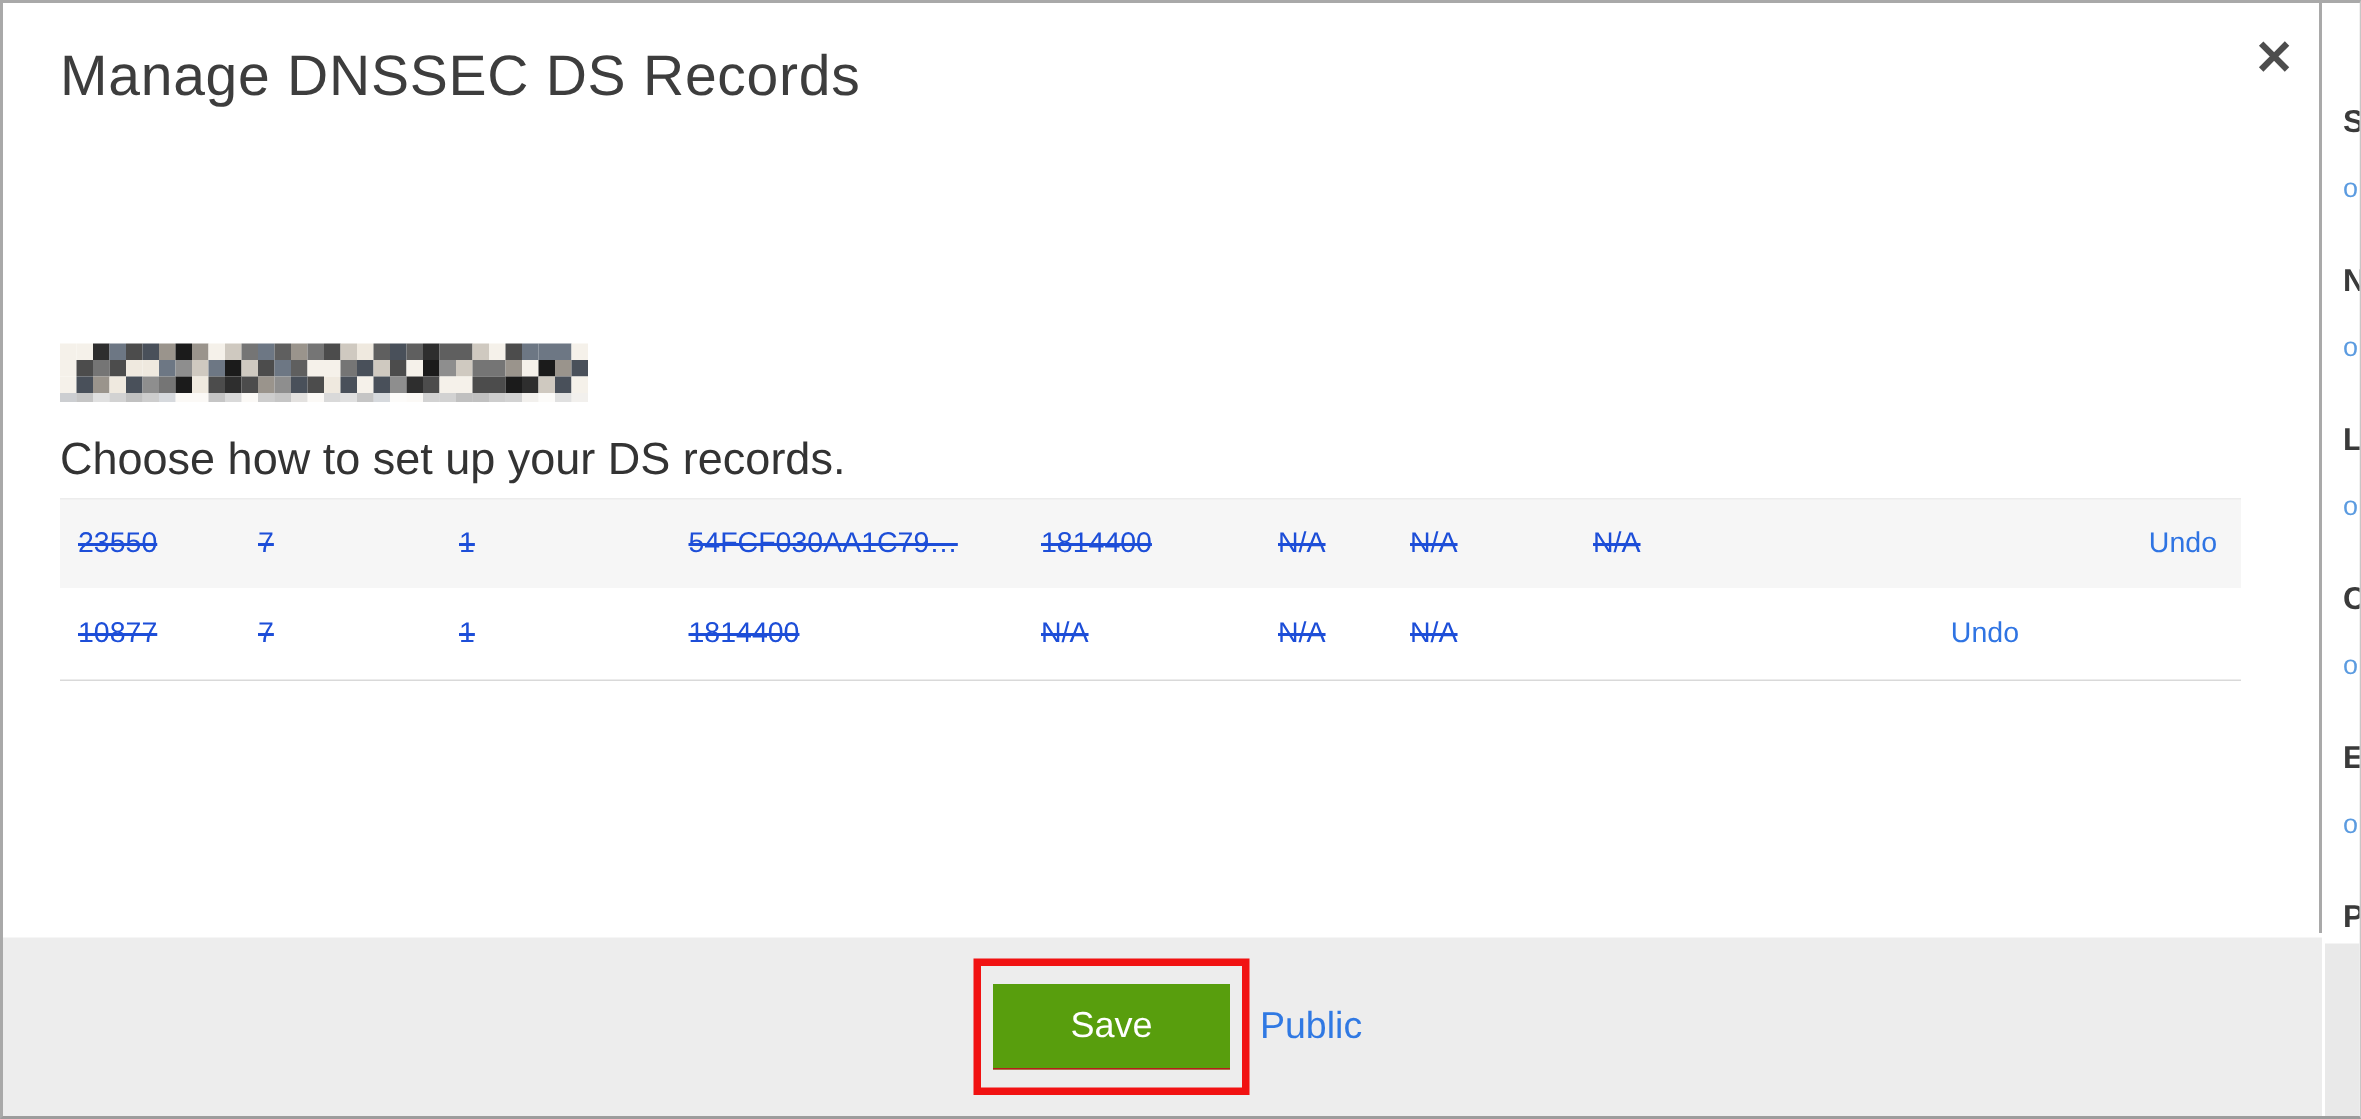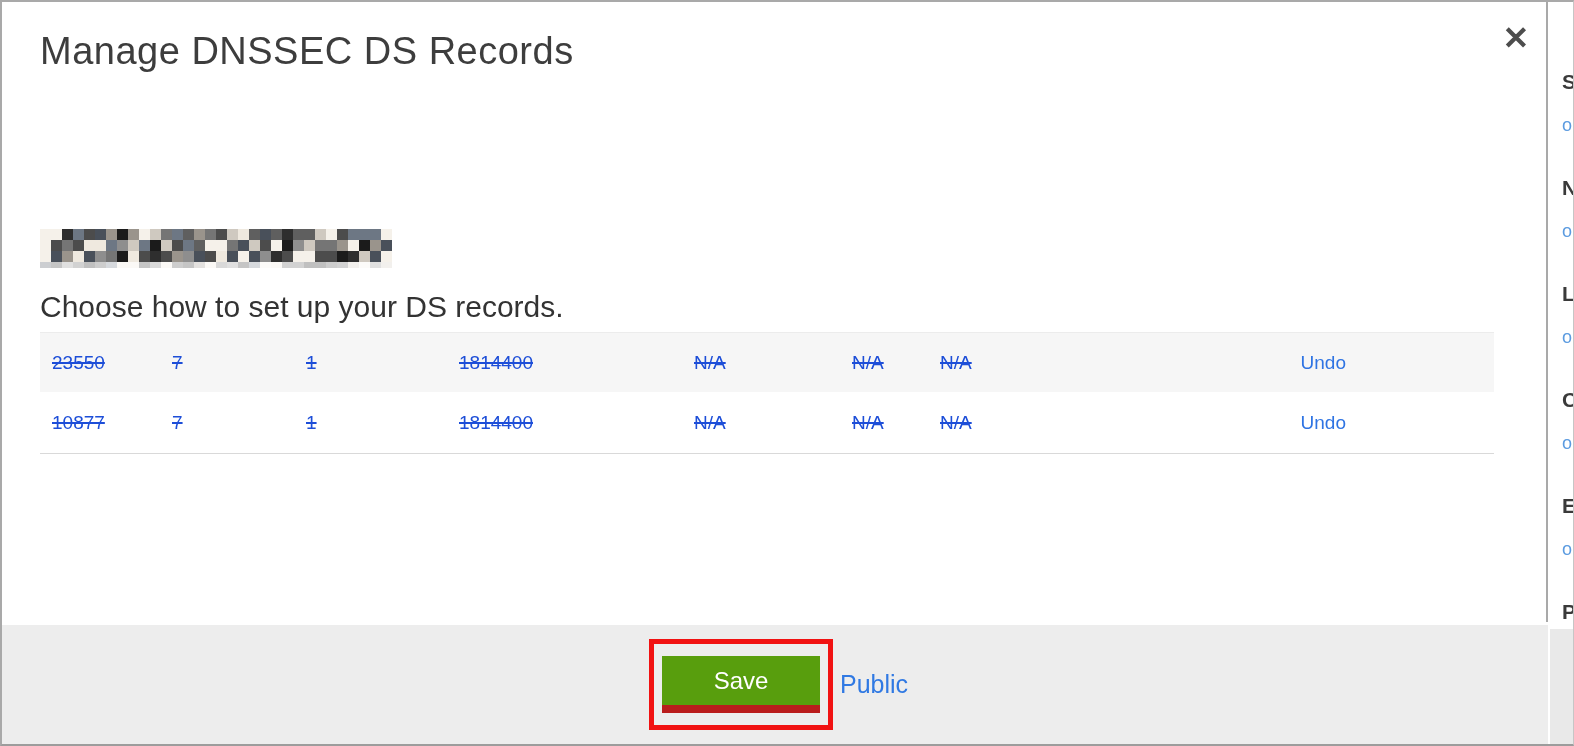--- a/index.html
+++ b/index.html
@@ -88,21 +88,21 @@
   .annotation-box {
     position: absolute; left: 647px; top: 637px;
     width: 184px; height: 91px;
     border: 5px solid #f11212;
     display: flex; align-items: center; justify-content: center;
   }
   .save-btn {
     width: 158px; height: 57px;
     background: #589e0d;
     border: none;
-    border-bottom: 8px solid #b91c1c;
+    border-bottom: 1px solid #b91c1c;
     color: #ffffff;
     font-size: 24px;
     font-family: "Liberation Sans", sans-serif;
     cursor: pointer;
   }
   .cancel-link {
     position: absolute; left: 838px; top: 668px;
     font-size: 25px; color: #3079e3;
     text-decoration: none; cursor: pointer;
   }
@@ -139,20 +139,21 @@
 
     <div class="instruction">Choose how to set up your DS records.</div>
 
     <div class="ds-table">
 
 
       <div class="t-row t-data-1">
         <div class="struck">23550</div>
         <div class="struck">7</div>
         <div class="struck">1</div>
+        <div class="struck">54FCF030AA1C79…</div>
         <div class="struck">1814400</div>
         <div class="struck">N/A</div>
         <div class="struck">N/A</div>
         <div class="struck">N/A</div>
         <div class="struck"></div>
         <div class="cell-action"><a class="link-blue">Undo</a></div>
       </div>
 
       <div class="t-row t-data-2">
         <div class="struck">10877</div>

